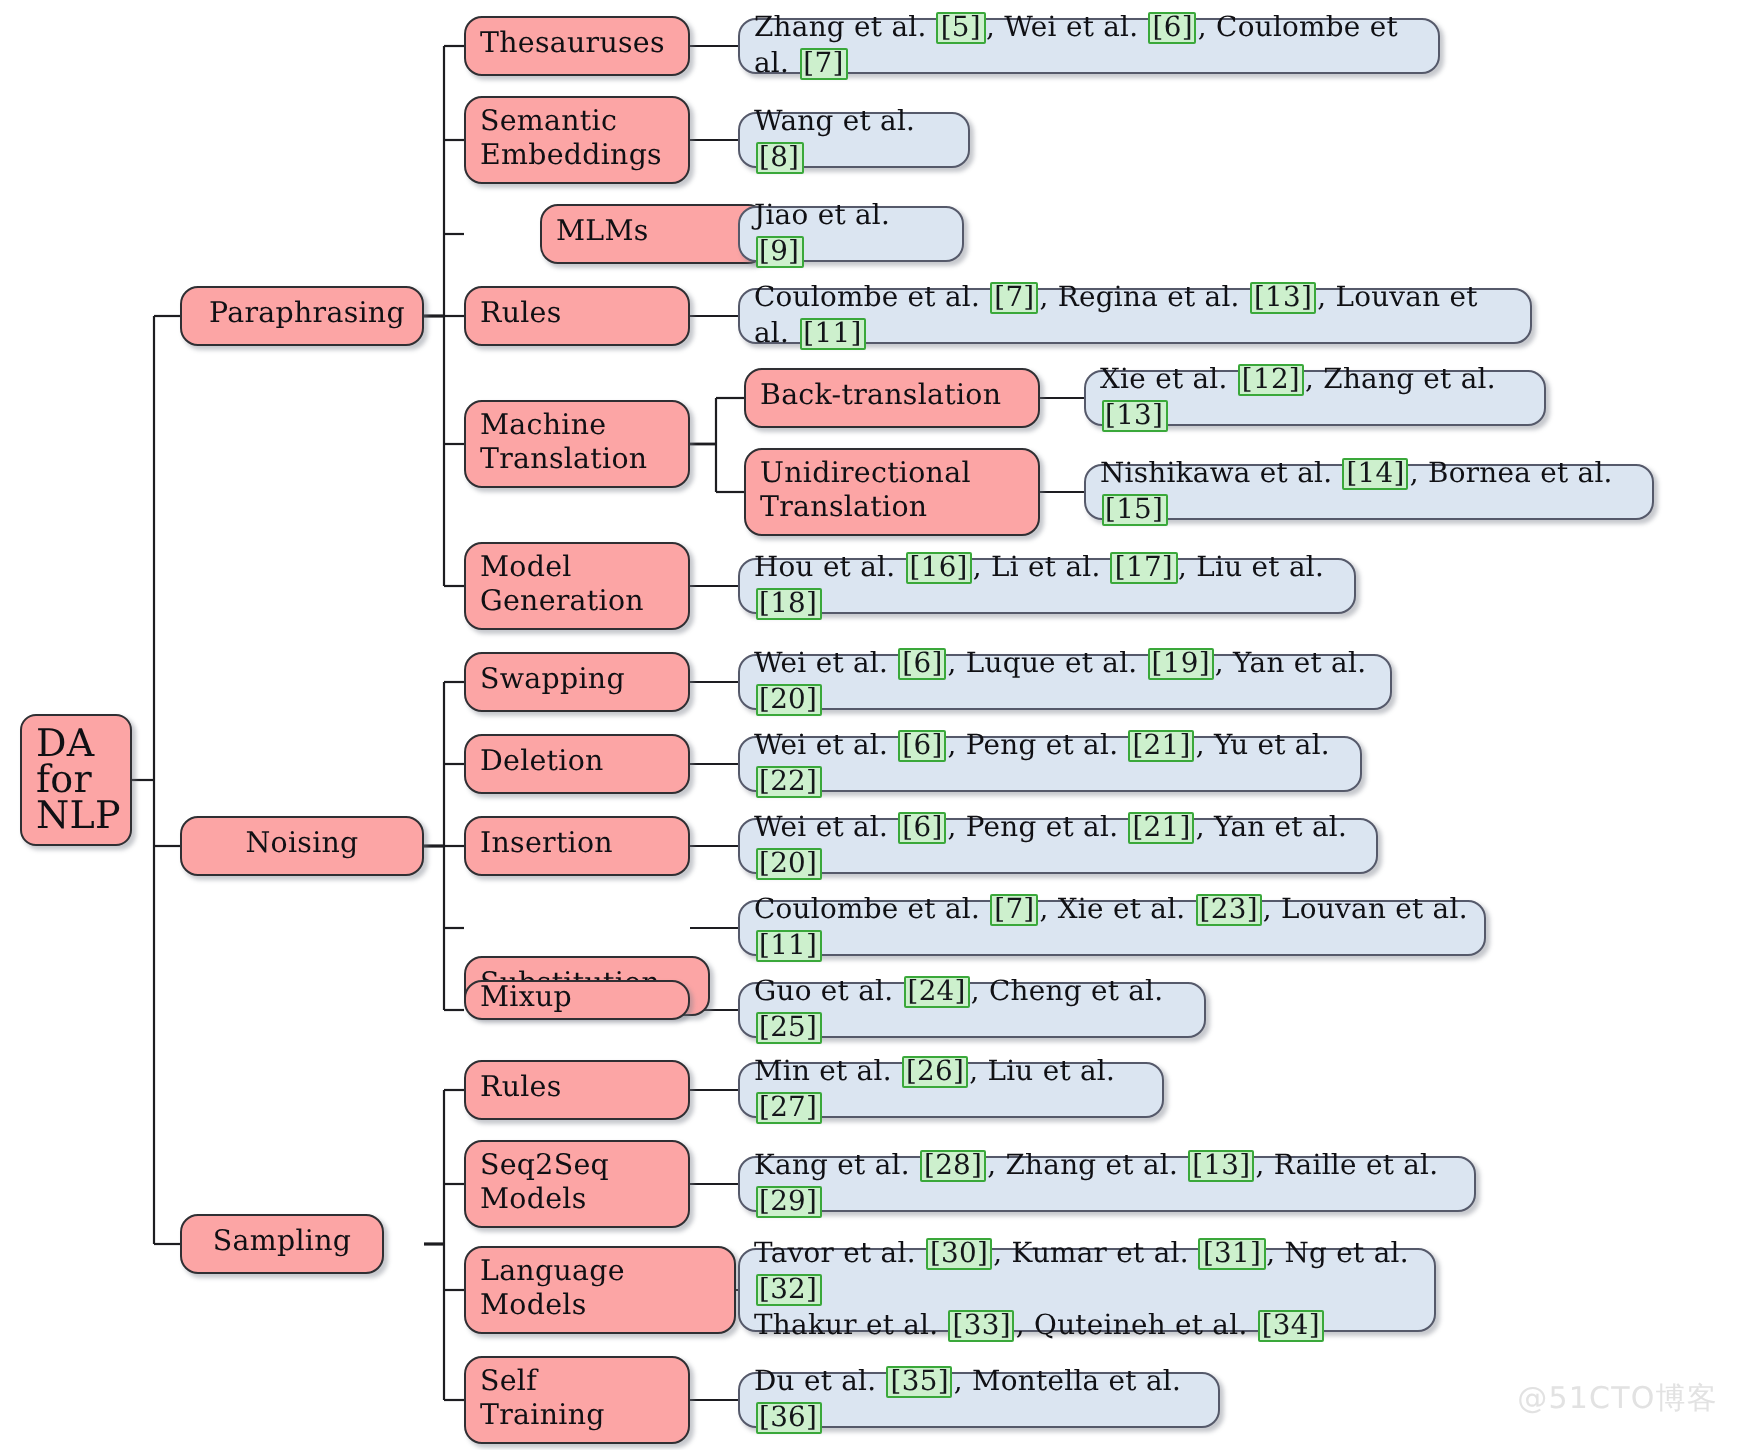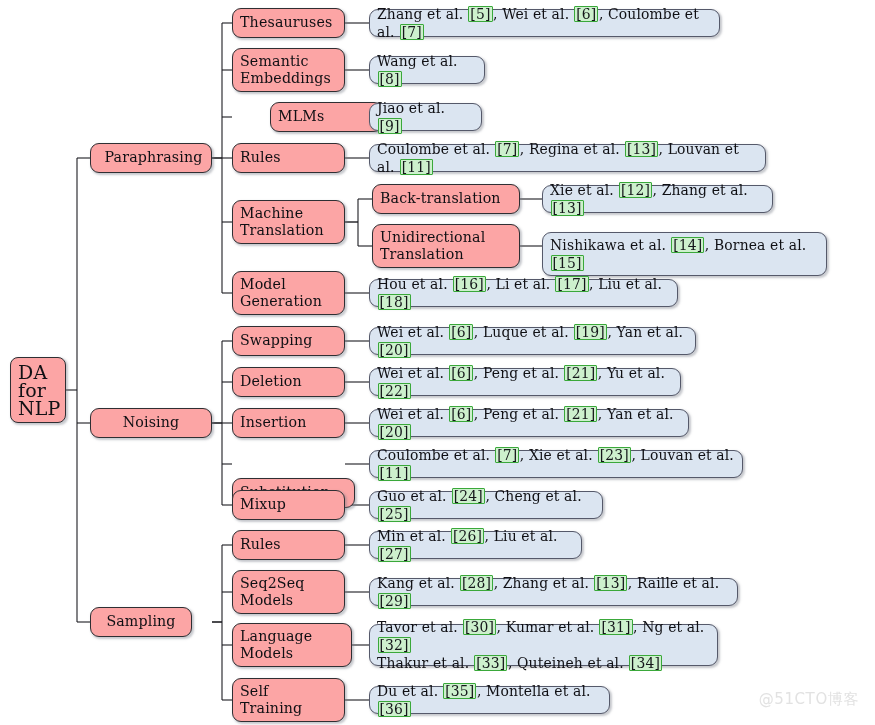--- a/index.html
+++ b/index.html
@@ -147,21 +147,21 @@
       <div class="node lvl3" style="left: 372px; top: 184px; width: 148px; height: 30px;">
         <span class="txt">Back-translation</span>
       </div>
       <div class="node cite" style="left: 542px; top: 185px; width: 231px; height: 28px;">
         <span class="txt">Xie et al. <span class="ref">[12]</span>, Zhang et al. <span class="ref">[13]</span></span>
       </div>
       <div class="node lvl3" style="left: 372px; top: 224px; width: 148px; height: 44px;">
         <span class="txt">Unidirectional
 Translation</span>
       </div>
-      <div class="node cite" style="left: 542px; top: 232px; width: 285px; height: 44px;">
+      <div class="node cite" style="left: 542px; top: 232px; width: 285px; height: 28px;">
         <span class="txt">Nishikawa et al. <span class="ref">[14]</span>, Bornea et al. <span class="ref">[15]</span></span>
       </div>
       <div class="node lvl2" style="left: 232px; top: 271px; width: 113px; height: 44px;">
         <span class="txt">Model
 Generation</span>
       </div>
       <div class="node cite" style="left: 369px; top: 279px; width: 309px; height: 28px;">
         <span class="txt">Hou et al. <span class="ref">[16]</span>, Li et al. <span class="ref">[17]</span>, Liu et al. <span class="ref">[18]</span></span>
       </div>
       <div class="node lvl1" style="left: 90px; top: 408px; width: 122px; height: 30px;">
@@ -184,21 +184,21 @@
       </div>
       <div class="node cite" style="left: 369px; top: 409px; width: 320px; height: 28px;">
         <span class="txt">Wei et al. <span class="ref">[6]</span>, Peng et al. <span class="ref">[21]</span>, Yan et al. <span class="ref">[20]</span></span>
       </div>
       <div class="node lvl2" style="left: 232px; top: 449px; width: 123px; height: 30px; margin-top: 29px;">
         <span class="txt">Substitution</span>
       </div>
       <div class="node cite" style="left: 369px; top: 450px; width: 374px; height: 28px;">
         <span class="txt">Coulombe et al. <span class="ref">[7]</span>, Xie et al. <span class="ref">[23]</span>, Louvan et al. <span class="ref">[11]</span></span>
       </div>
-      <div class="node lvl2" style="left: 232px; top: 490px; width: 113px; height: 30px;">
+      <div class="node lvl2" style="left: 232px; top: 490px; width: 113px; height: 20px;">
         <span class="txt">Mixup</span>
       </div>
       <div class="node cite" style="left: 369px; top: 491px; width: 234px; height: 28px;">
         <span class="txt">Guo et al. <span class="ref">[24]</span>, Cheng et al. <span class="ref">[25]</span></span>
       </div>
       <div class="node lvl1" style="left: 90px; top: 607px; width: 102px; height: 30px;">
         <span class="txt">Sampling</span>
       </div>
       <div class="node lvl2" style="left: 232px; top: 530px; width: 113px; height: 30px;">
         <span class="txt">Rules</span>
@@ -206,21 +206,21 @@
       <div class="node cite" style="left: 369px; top: 531px; width: 213px; height: 28px;">
         <span class="txt">Min et al. <span class="ref">[26]</span>, Liu et al. <span class="ref">[27]</span></span>
       </div>
       <div class="node lvl2" style="left: 232px; top: 570px; width: 113px; height: 44px;">
         <span class="txt">Seq2Seq
 Models</span>
       </div>
       <div class="node cite" style="left: 369px; top: 578px; width: 369px; height: 28px;">
         <span class="txt">Kang et al. <span class="ref">[28]</span>, Zhang et al. <span class="ref">[13]</span>, Raille et al.   <span class="ref">[29]</span></span>
       </div>
-      <div class="node lvl2" style="left: 232px; top: 623px; width: 120px; height: 44px;">
+      <div class="node lvl2" style="left: 232px; top: 623px; width: 136px; height: 44px;">
         <span class="txt">Language
 Models</span>
       </div>
       <div class="node cite" style="left: 369px; top: 624px; width: 349px; height: 42px;">
         <span class="txt">Tavor et al. <span class="ref">[30]</span>, Kumar et al. <span class="ref">[31]</span>, Ng et al. <span class="ref">[32]</span><br>Thakur et al. <span class="ref">[33]</span>, Quteineh et al. <span class="ref">[34]</span></span>
       </div>
       <div class="node lvl2" style="left: 232px; top: 678px; width: 113px; height: 44px;">
         <span class="txt">Self
 Training</span>
       </div>

